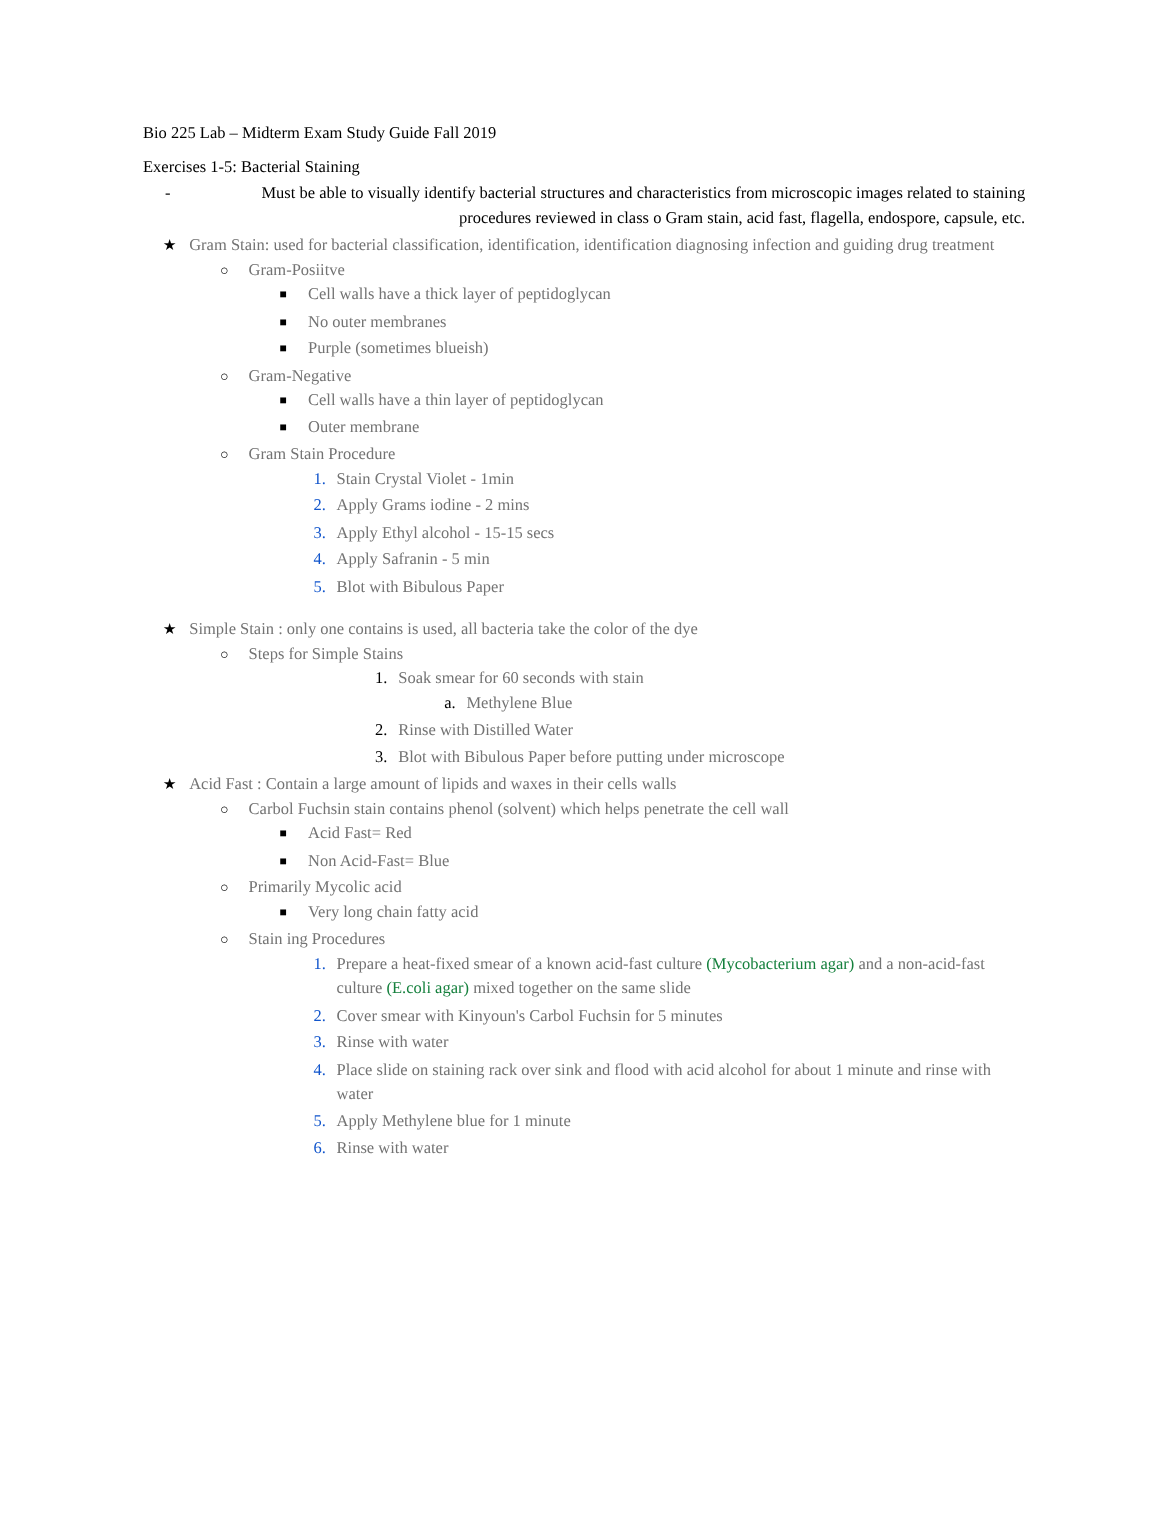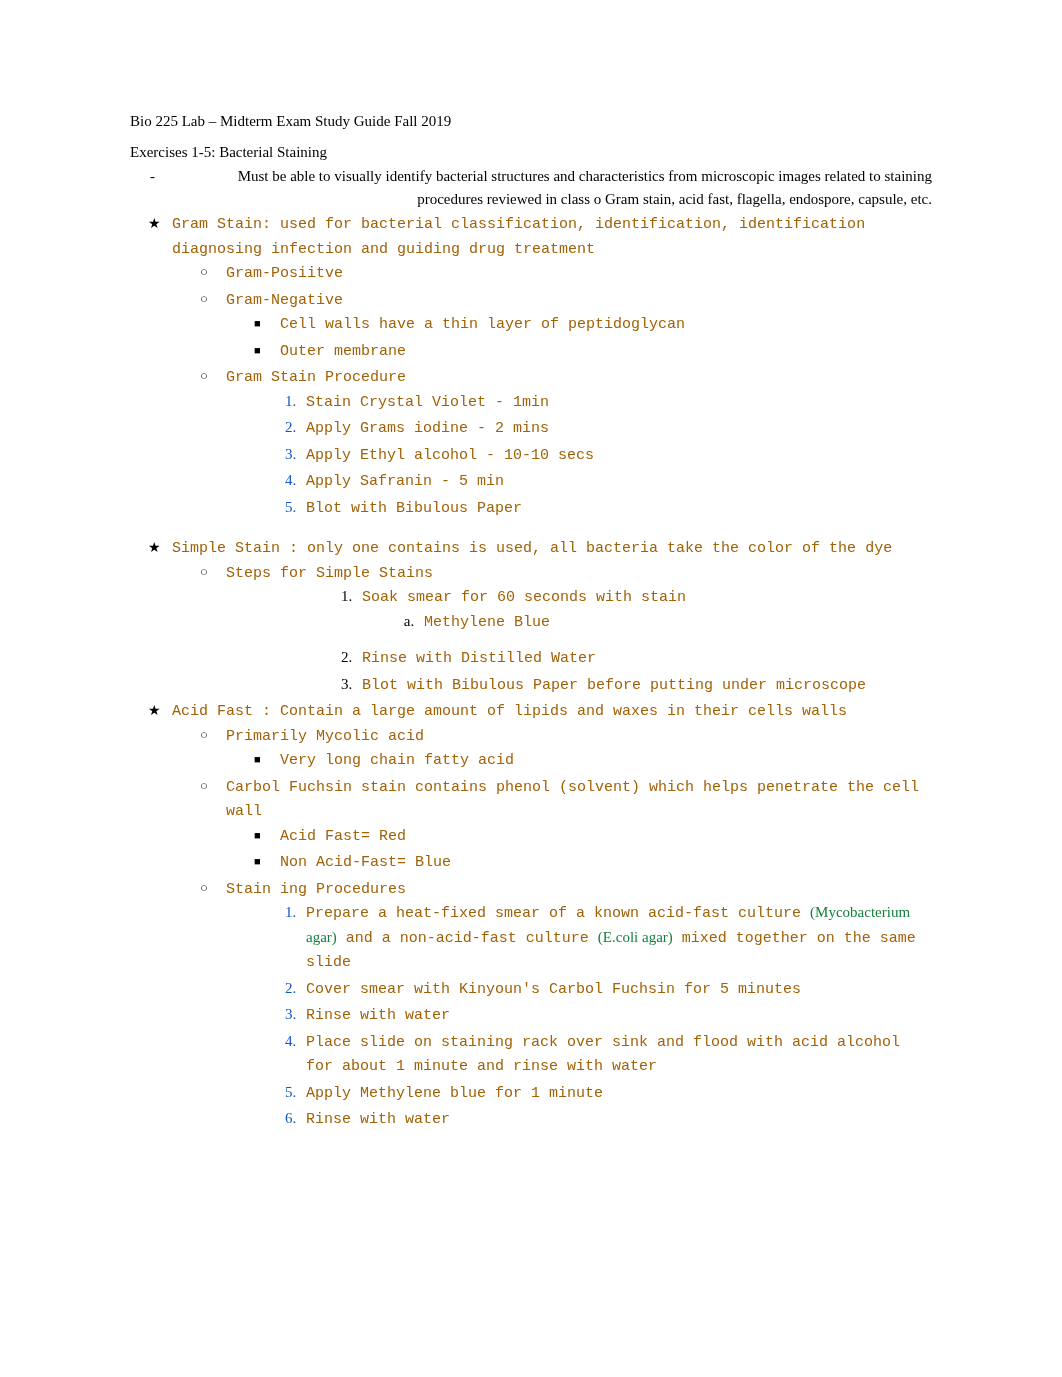--- a/index.html
+++ b/index.html
@@ -23,22 +23,22 @@
   .star-list > li::before { content: "★"; position: absolute; left: -24px; font-size: 14px; top: 1px; }
   .circle-list { list-style: none; padding-left: 54px; }
   .circle-list > li { position: relative; margin-bottom: 2px; }
   .circle-list > li::before { content: "○"; position: absolute; left: -26px; font-size: 13px; top: 1px; }
   .square-list { list-style: none; padding-left: 54px; }
   .square-list > li { position: relative; margin-bottom: 2px; }
   .square-list > li::before { content: "■"; position: absolute; left: -26px; font-size: 11px; top: 3px; color: #000; }
   .num-list { padding-left: 74px; }
   .num-list > li { margin-bottom: 2px; padding-left: 6px; }
   .alpha-list { padding-left: 56px; list-style-type: lower-alpha; }
-  .alpha-list > li { margin-bottom: 12px; padding-left: 6px; }
-  .blue { color: #a16207; font-family: Liberation Mono, monospace; }
+  .alpha-list > li { margin-bottom: 2px; padding-left: 6px; }
+  .blue { color: #737373; }
   .orange { color: #15803d; }
   .num-list li::marker { color: #000; }
   .num-list.blue-marker li::marker { color: #1155cc; }
   .alpha-list li::marker { color: #000; }
   .gap { height: 14px; }
 </style>
 </head>
 <body>
 
 <div class="title">Bio 225 Lab – Midterm Exam Study Guide Fall 2019</div>
@@ -48,34 +48,39 @@
 <ul class="dash-list">
   <li>Must be able to visually identify bacterial structures and characteristics from microscopic images related to staining procedures reviewed in class o Gram stain, acid fast, flagella, endospore, capsule, etc.</li>
 </ul>
 
 <ul class="star-list">
   <li>
     <span class="blue">Gram Stain: </span><span class="blue">   used for bacterial classification, identification, identification diagnosing infection and guiding drug treatment</span>
     <ul class="circle-list">
       <li>
         <span class="blue">Gram-Posiitve</span>
+        <ul class="square-list">
+          <li><span class="blue">Cell walls have a thick layer of peptidoglycan</span></li>
+          <li><span class="blue">No outer membranes</span></li>
+          <li><span class="blue">Purple (sometimes blueish)</span></li>
+        </ul>
       </li>
       <li>
         <span class="blue">Gram-Negative</span>
         <ul class="square-list">
           <li><span class="blue">Cell walls have a thin layer of peptidoglycan</span></li>
           <li><span class="blue">Outer membrane</span></li>
         </ul>
       </li>
       <li>
         <span class="blue">Gram Stain Procedure</span>
         <ol class="num-list blue-marker">
           <li><span class="blue">Stain Crystal Violet - 1min</span></li>
           <li><span class="blue">Apply Grams iodine - 2 mins</span></li>
-          <li><span class="blue">Apply Ethyl alcohol - 10-10 secs</span></li>
+          <li><span class="blue">Apply Ethyl alcohol - 15-15 secs</span></li>
           <li><span class="blue">Apply Safranin - 5 min</span></li>
           <li><span class="blue">Blot with Bibulous Paper</span></li>
         </ol>
       </li>
     </ul>
   </li>
 </ul>
 
 <div class="gap"></div>
 
@@ -95,30 +100,30 @@
           <li><span class="blue">Blot with Bibulous Paper before putting under microscope</span></li>
         </ol>
       </li>
     </ul>
   </li>
 
   <li>
     <span class="blue">Acid Fast </span><span class="blue"> : Contain a large amount of lipids and waxes in their cells walls</span>
     <ul class="circle-list">
       <li>
-        <span class="blue">Primarily Mycolic acid</span>
-        <ul class="square-list">
-          <li><span class="blue">Very long chain fatty acid</span></li>
-        </ul>
-      </li>
-      <li>
         <span class="blue">Carbol Fuchsin stain contains phenol (solvent) which helps penetrate the cell wall</span>
         <ul class="square-list">
           <li><span class="blue">Acid Fast= Red</span></li>
           <li><span class="blue">Non   Acid-Fast= Blue</span></li>
+        </ul>
+      </li>
+      <li>
+        <span class="blue">Primarily Mycolic acid</span>
+        <ul class="square-list">
+          <li><span class="blue">Very long chain fatty acid</span></li>
         </ul>
       </li>
       <li>
         <span class="blue">Stain ing Procedures</span>
         <ol class="num-list blue-marker">
           <li>
             <span class="blue">Prepare a heat-fixed smear of a known acid-fast culture  </span><span class="orange">(Mycobacterium agar)</span><span class="blue"> and a non-acid-fast culture  </span><span class="orange">(E.coli agar)</span><span class="blue"> mixed together on the same slide</span>
           </li>
           <li><span class="blue">Cover smear with Kinyoun's Carbol Fuchsin for 5 minutes</span></li>
           <li><span class="blue">Rinse with water</span></li>

